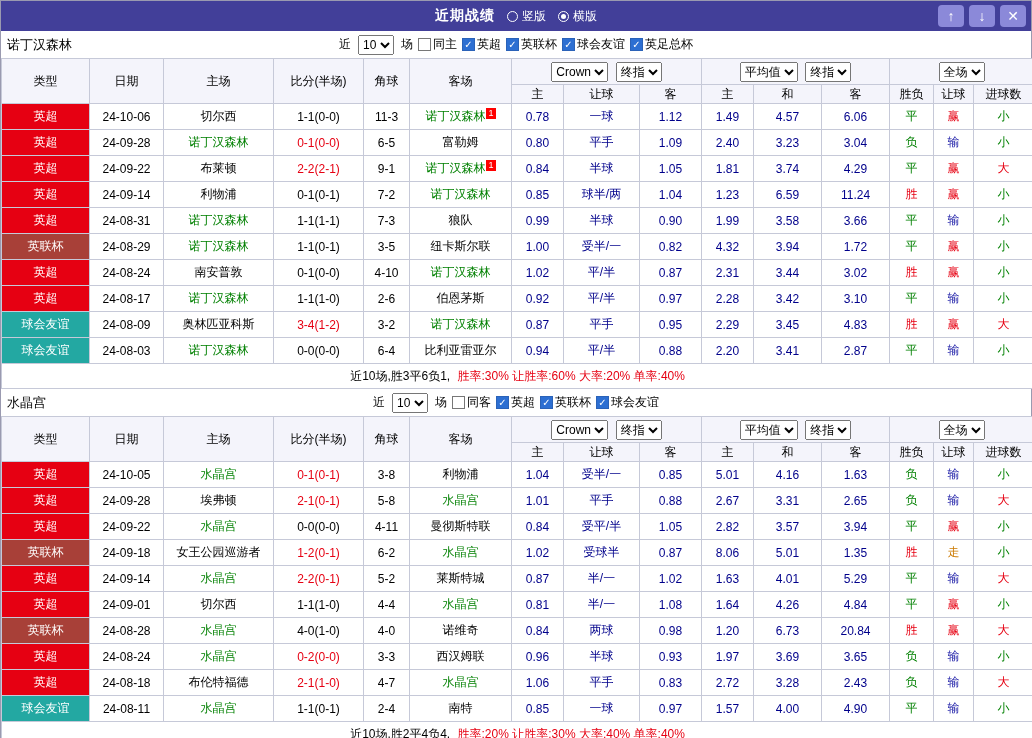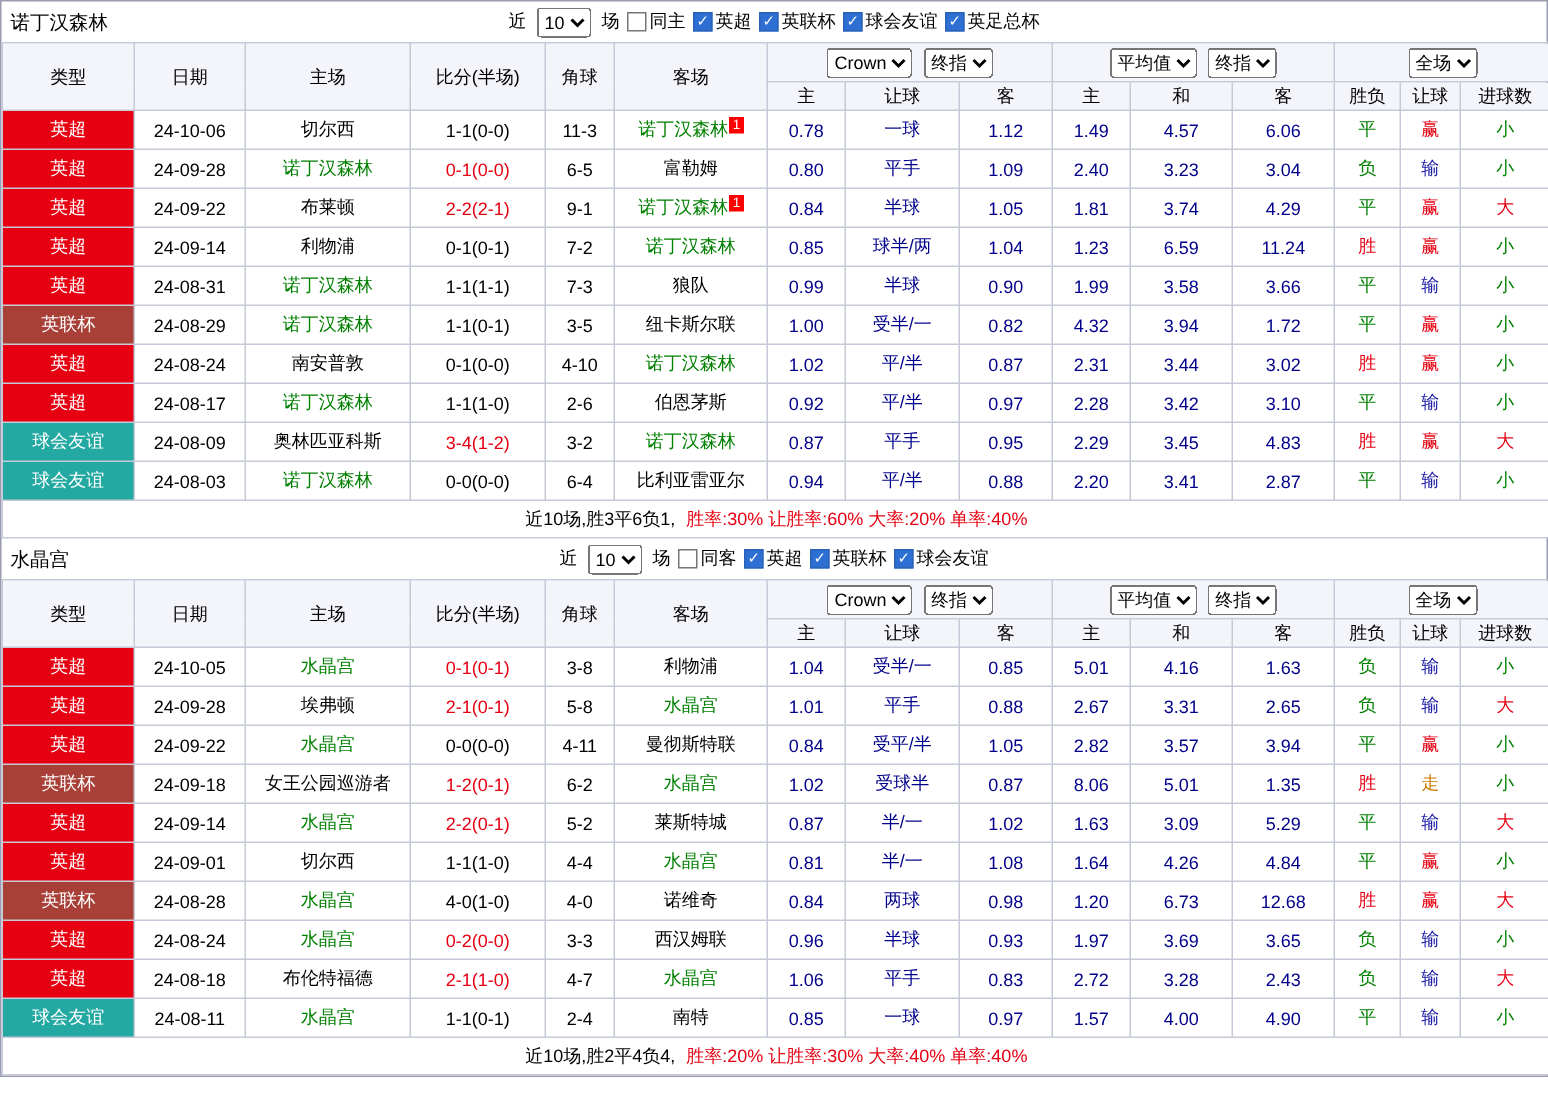--- a/index.html
+++ b/index.html
@@ -75,20 +75,44 @@
   }
   tr.summary td { height:25px; background:#fff; }
   .sum-prefix { color:#000; }
   .sum-stats { color:#e60012; margin-left:4px; }
 </style>
 </head>
 <body>
 
 <div class="page">
 
+  <div class="titlebar">
+    <div class="tb-center">
+      <span class="tb-title">近期战绩</span>
+      <span class="tb-radio">
+        <span class="radio-dot"></span>
+        <span>竖版</span>
+      </span>
+      <span class="tb-radio">
+        <span class="radio-dot checked"></span>
+        <span>横版</span>
+      </span>
+    </div>
+    <div class="tb-buttons">
+      <div class="tb-btn">
+          <span>↑</span>
+        </div>
+      <div class="tb-btn">
+          <span>↓</span>
+        </div>
+      <div class="tb-btn">
+          <span>✕</span>
+        </div>
+    </div>
+  </div>
 
   <div class="section">
     <div class="section-head">
       <span class="team-name">诺丁汉森林</span>
       <div class="filters">
         <span>近</span>
         <select class="hdr-select"><option>10</option></select>
         <span>场</span>
         <span class="cb-label">
           <span class="cb"></span>
@@ -499,21 +523,21 @@
             <td class="type-cell" style="background: rgb(230, 0, 18);">英超</td>
             <td class="date-cell">24-09-14</td>
             <td class="team-cell self">水晶宫</td>
             <td class="score-cell score-red">2-2(0-1)</td>
             <td class="corner-cell">5-2</td>
             <td class="team-cell">莱斯特城</td>
             <td class="odds-cell">0.87</td>
             <td class="odds-cell">半/一</td>
             <td class="odds-cell">1.02</td>
             <td class="odds-cell">1.63</td>
-            <td class="odds-cell">3.09</td>
+            <td class="odds-cell">4.01</td>
             <td class="odds-cell">5.29</td>
             <td class="result-cell" style="color: rgb(0, 128, 0);">平</td>
             <td class="result-cell" style="color: rgb(26, 26, 166);">输</td>
             <td class="result-cell" style="color: rgb(230, 0, 18);">大</td>
           </tr>
           <tr>
             <td class="type-cell" style="background: rgb(230, 0, 18);">英超</td>
             <td class="date-cell">24-09-01</td>
             <td class="team-cell">切尔西</td>
             <td class="score-cell score-blue">1-1(1-0)</td>
@@ -534,21 +558,21 @@
             <td class="date-cell">24-08-28</td>
             <td class="team-cell self">水晶宫</td>
             <td class="score-cell score-blue">4-0(1-0)</td>
             <td class="corner-cell">4-0</td>
             <td class="team-cell">诺维奇</td>
             <td class="odds-cell">0.84</td>
             <td class="odds-cell">两球</td>
             <td class="odds-cell">0.98</td>
             <td class="odds-cell">1.20</td>
             <td class="odds-cell">6.73</td>
-            <td class="odds-cell">12.68</td>
+            <td class="odds-cell">20.84</td>
             <td class="result-cell" style="color: rgb(230, 0, 18);">胜</td>
             <td class="result-cell" style="color: rgb(230, 0, 18);">赢</td>
             <td class="result-cell" style="color: rgb(230, 0, 18);">大</td>
           </tr>
           <tr>
             <td class="type-cell" style="background: rgb(230, 0, 18);">英超</td>
             <td class="date-cell">24-08-24</td>
             <td class="team-cell self">水晶宫</td>
             <td class="score-cell score-red">0-2(0-0)</td>
             <td class="corner-cell">3-3</td>

